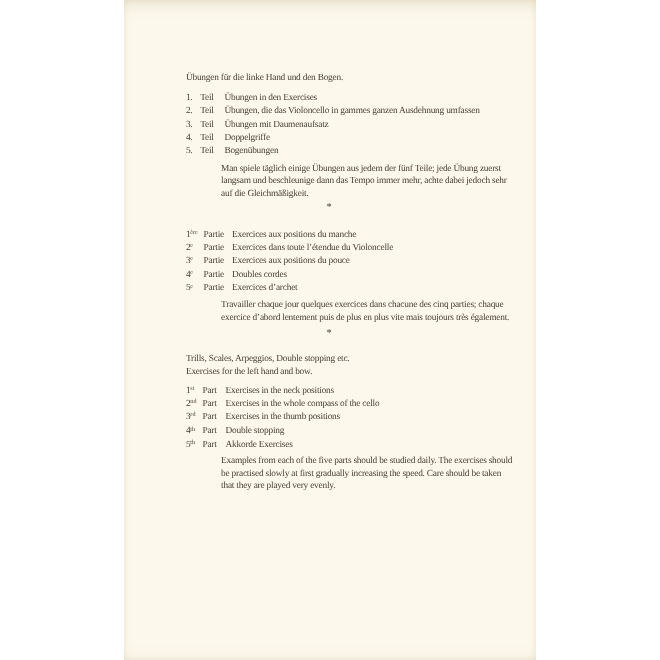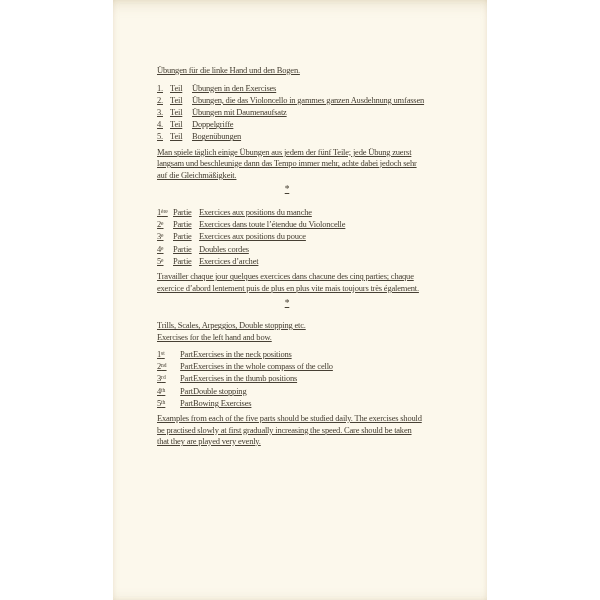--- a/index.html
+++ b/index.html
@@ -11,34 +11,34 @@
   .paper{
     position:absolute;left:113px;top:0;width:374px;height:600px;
     background:var(--paper,#fcf8ec);
     box-shadow:
       inset 0 12px 16px -12px rgba(187,167,125,.45),
       inset 3px 0 8px -6px rgba(187,167,125,.40),
       inset -3px 0 8px -6px rgba(187,167,125,.40),
       inset 0 -10px 14px -12px rgba(187,167,125,.30);
   }
   .content{
-    position:absolute;left:44px;top:65px;width:292px;
+    position:absolute;left:56px;top:65px;width:292px;
     color:var(--ink,#474034);
-    font-size:8.5px;line-height:11.5px;letter-spacing:-0.2px;text-decoration:underline;
+    font-size:8.5px;line-height:11.5px;letter-spacing:-0.2px;
   }
   .line{white-space:nowrap;}
   .list{margin-top:5px;}
   .row{display:flex;line-height:12.2px;white-space:nowrap;}
   .num{flex:0 0 auto;}
   .label{flex:0 0 auto;}
   .desc{flex:0 0 auto;}
   .sec-de .num{width:13px;}  .sec-de .label{width:22px;}
   .sec-fr .num{width:16px;}  .sec-fr .label{width:26px;}
-  .sec-en .num{width:15px;}  .sec-en .label{width:21px;text-align:right;}
-  .para{margin-top:4px;}
+  .sec-en .num{width:15px;}  .sec-en .label{width:21px;}
+  .para{margin-top:4px;margin-left:32px;}
   sup{font-size:5.5px;letter-spacing:0;vertical-align:2.5px;line-height:0;}
   .separator{width:260px;text-align:center;font-size:9.5px;line-height:12px;}
   .sep1{margin-top:2px;}
   .sep2{margin-top:3px;}
   .sec-fr,.sec-en{margin-top:11px;}
 </style>
 </head>
 <body>
 
 <div class="paper">
@@ -142,21 +142,21 @@
           <span class="desc">Exercises in the thumb positions</span>
         </div>
         <div class="row">
           <span class="num"><span>4</span><sup>th</sup></span>
           <span class="label">Part</span>
           <span class="desc">Double stopping</span>
         </div>
         <div class="row">
           <span class="num"><span>5</span><sup>th</sup></span>
           <span class="label">Part</span>
-          <span class="desc">Bowing Exercises</span>
+          <span class="desc">Akkorde Exercises</span>
         </div>
       </div>
       <div class="para">
         <div class="line">Examples from each of the five parts should be studied daily. The exercises should</div>
         <div class="line">be practised slowly at first gradually increasing the speed. Care should be taken</div>
         <div class="line">that they are played very evenly.</div>
       </div>
     </section>
 
   </div>

